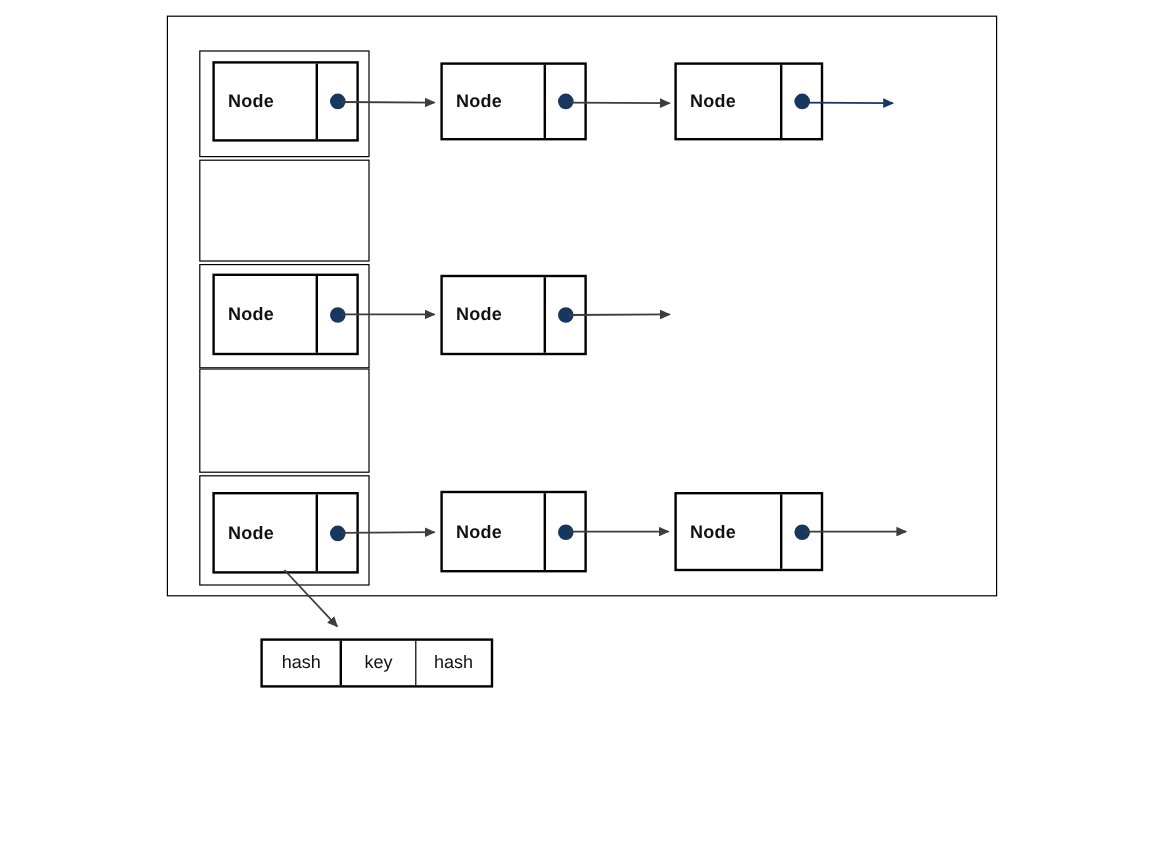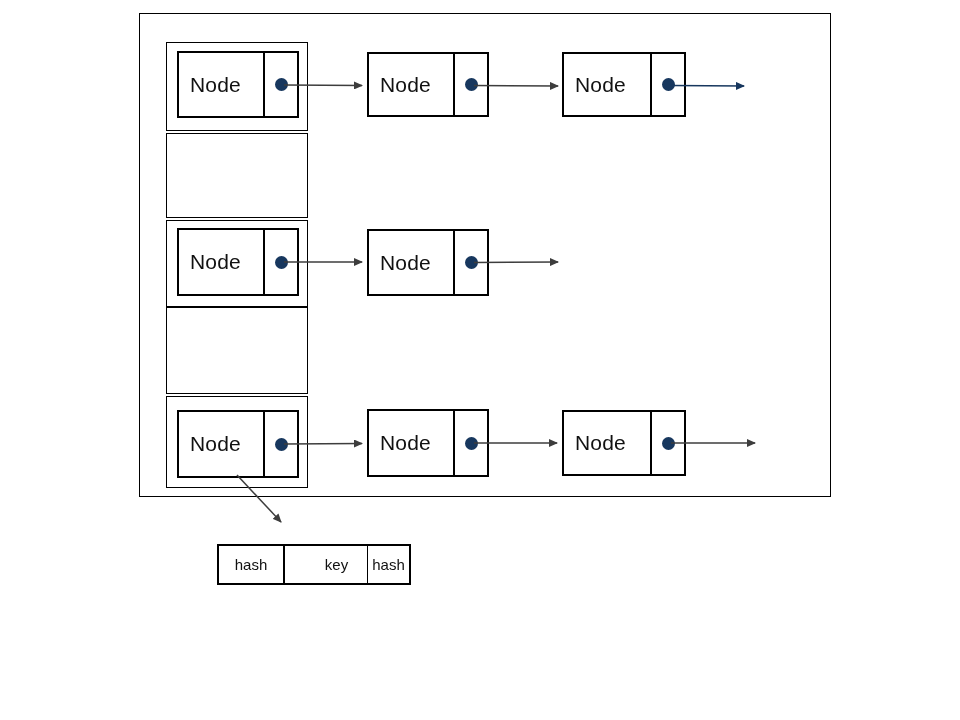--- a/index.html
+++ b/index.html
@@ -34,51 +34,52 @@
     border: 2px solid var(--line, #000);
     box-sizing: border-box;
     background: #ffffff;
   }
   .node-data {
     flex: 1;
     display: flex;
     align-items: center;
     padding-left: 11px;
     border-right: 2px solid var(--line, #000);
-    font-size: 21px;
+    font-size: 15px;
     letter-spacing: 0.2px;
+    font-weight: bold;
   }
   .node-ptr {
     width: 32px;
     display: flex;
     align-items: center;
     justify-content: center;
   }
   .dot {
     width: 13px; height: 13px;
     border-radius: 50%;
     background: var(--dot, #17375E);
   }
   .record {
     position: absolute;
-    left: 217px; top: 544px;
+    left: 217px; top: 532px;
     width: 194px; height: 41px;
     border: 2px solid var(--line, #000);
     box-sizing: border-box;
     display: flex;
     background: #ffffff;
   }
   .rcell {
     display: flex;
     align-items: center;
     justify-content: center;
     font-size: 15px;
   }
   .rcell-hash { width: 64px; border-right: 2px solid var(--line, #000); }
-  .rcell-key  { width: 61px; border-right: 1px solid var(--line, #000); padding-left: 21px; }
+  .rcell-key  { width: 61px; border-right: 1px solid var(--line, #000); }
   .rcell-value { flex: 1; }
   .arrows {
     position: absolute;
     left: 0; top: 0;
     pointer-events: none;
   }
   .arrow-line { stroke: var(--arrow, #3d3d3d); stroke-width: 1.5; }
   .arrow-line-accent { stroke: var(--arrow-accent, #17375E); stroke-width: 1.5; }
 </style>
 </head>

